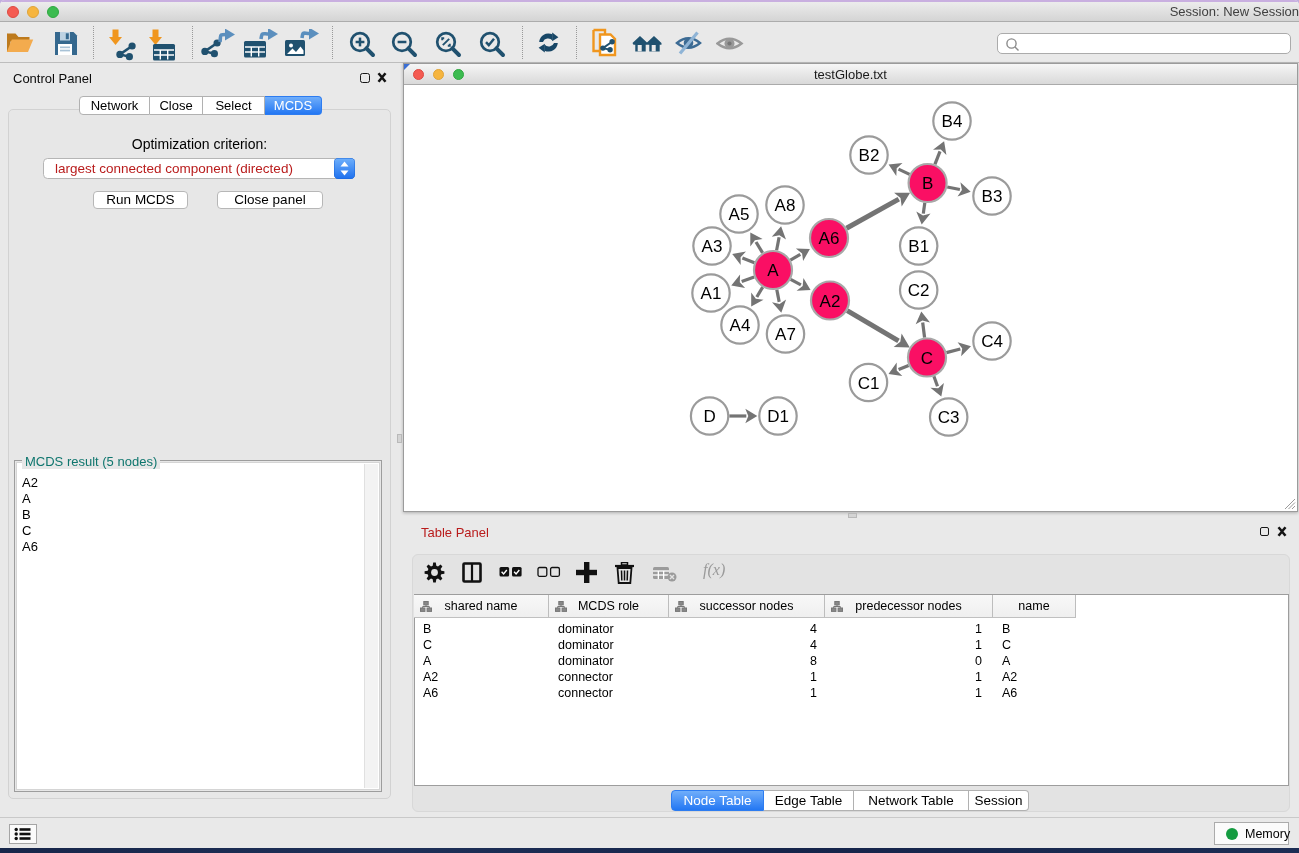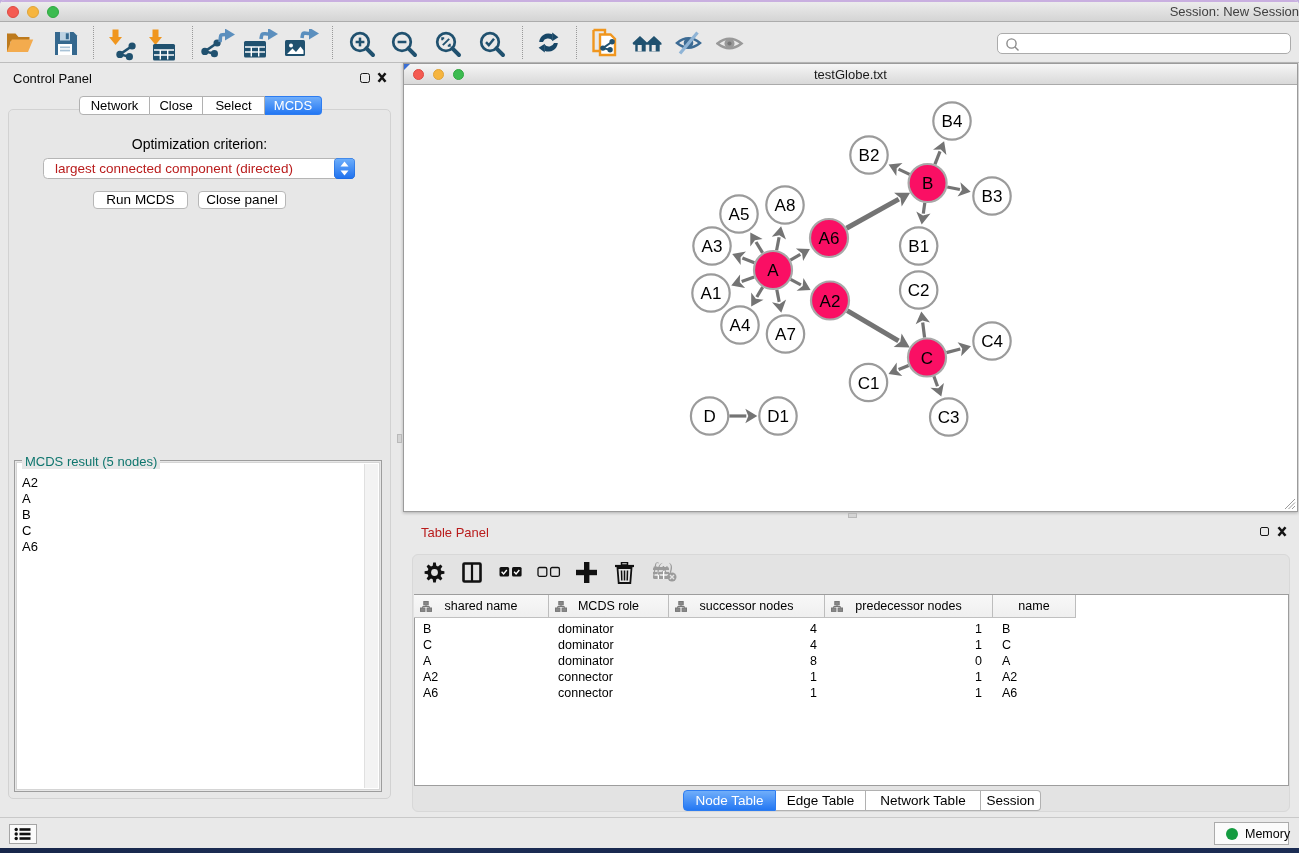--- a/index.html
+++ b/index.html
@@ -53,21 +53,21 @@
 #tp-head { position:absolute; left:421px; top:525px; font-size:13px; color:#b91c1c; }
 #tp-float { position:absolute; left:1260px; top:527px; width:9px; height:9px; border:1.5px solid #161616; border-radius:2px; }
 #tp-close { position:absolute; left:1276px; top:525px; width:12px; height:13px; }
 #tp-inner { position:absolute; left:412px; top:554px; width:878px; height:258px; background:#e3e3e3; border:1px solid #d8d8d8; border-radius:6px; }
 #tp-toolbar svg { position:absolute; }
 #ttable { position:absolute; left:414px; top:594px; width:875px; height:192px; background:#fff; border:1px solid #9d9d9d; }
 #thead { position:absolute; left:414px; top:595px; height:24px; font-size:12.5px; color:#000; }
 .hcell { position:absolute; top:0; height:23px; background:linear-gradient(#f8f8f8,#efefef); border-right:1px solid #bdbdbd; border-bottom:1px solid #c0c0c0; text-align:center; line-height:23px; }
 .trows { position:absolute; left:414px; top:621px; font-size:12.5px; color:#000; }
 .trow { position:absolute; height:16px; line-height:16px; }
-#btabs { left:671px; top:790px; height:21px; font-size:13.5px;margin-left:12px; }
+#btabs { left:671px; top:790px; height:21px; font-size:13.5px; }
 #btabs .tab.sel { background:linear-gradient(#70aefa,#2377f3); }
 
 #statusbar { position:absolute; left:0; top:817px; width:1299px; height:31px; background:#e9e9e9; border-top:1px solid #c9c9c9; }
 #listbtn { position:absolute; left:9px; top:824px; width:28px; height:20px; background:#fbfbfb; border:1px solid #a5a5a5; }
 #membtn { position:absolute; left:1214px; top:822px; width:75px; height:23px; background:#fbfbfb; border:1px solid #ababab; font-size:12.5px; }
 #membtn .dot { position:absolute; left:11px; top:5px; width:12px; height:12px; border-radius:50%; background:#149b40; }
 #membtn .t { position:absolute; left:30px; top:4px; color:#000; }
 #bottomstrip { position:absolute; left:0; top:848px; width:1299px; height:5px; background:linear-gradient(90deg,#17264a,#1e3058 30%,#15244a 60%,#1c2d54); }
 .handle { position:absolute; background:#d4d4d4; border:1px solid #b9b9b9; }
 </style>
@@ -234,21 +234,21 @@
   <div id="dropdown">
       <span class="txt">largest connected component (directed)</span>
       <span class="spin">
         <svg width="13" height="15" style="position:absolute;left:4px;top:2.5px" viewBox="0 0 13 15">
           <path d="M6.5,0.5 L10.5,5.5 L2.5,5.5 Z" fill="#fff"></path>
           <path d="M6.5,14.5 L10.5,9.5 L2.5,9.5 Z" fill="#fff"></path>
         </svg>
       </span>
     </div>
   <div class="btn" style="left:93px; width:95px;">Run MCDS</div>
-  <div class="btn" style="left:198px; width:88px;">Close panel</div>
+  <div class="btn" style="left:217px; width:106px;">Close panel</div>
   <div id="mcdsbox"></div>
   <div id="mcdslist">
     <div class="items">A2<br>A<br>B<br>C<br>A6</div>
     <div class="sb"></div>
   </div>
   <div id="mcdslegend">MCDS result (5 nodes)</div>
 
   <div id="netwin">
     <div id="nettitle">
       <div class="tl r"></div>
@@ -393,21 +393,21 @@
         <rect x="0" y="2" width="16" height="12" rx="1.5" fill="#9b9b9b"></rect>
         <g stroke="#fff" stroke-width="1.3">
           <line x1="0" y1="6.0" x2="16" y2="6.0"></line>
           <line x1="0" y1="10.0" x2="16" y2="10.0"></line>
           <line x1="5.333333333333333" y1="6.0" x2="5.333333333333333" y2="14"></line>
           <line x1="10.666666666666666" y1="6.0" x2="10.666666666666666" y2="14"></line>
         </g>
         <circle cx="19" cy="12" r="4.5" fill="#9b9b9b"></circle>
         <path d="M17,10 l4,4 M21,10 l-4,4" stroke="#e3e3e3" stroke-width="1.4"></path>
       </svg>
-    <div class="abs" style="left:653px;top:561px;font-family:'Liberation Serif',serif;font-style:italic;font-size:14px;color:#9a9a9a;">f(x)</div>
+    <div class="abs" style="left:703px;top:561px;font-family:'Liberation Serif',serif;font-style:italic;font-size:16px;color:#9a9a9a;">f(x)</div>
   </div>
   <div id="ttable"></div>
   <div id="thead">
     <div class="hcell" style="left:0px;width:135px;"><svg width="12" height="11" viewBox="0 0 12 11" style="position:absolute;left:6px;top:6px">
           <g fill="none" stroke="#777" stroke-width="1">
             <rect x="3.8" y="0.5" width="4.4" height="3.4" fill="#888"></rect>
             <rect x="0.5" y="7" width="4.4" height="3.4" fill="#888"></rect>
             <rect x="7.1" y="7" width="4.4" height="3.4" fill="#888"></rect>
             <path d="M6,4 v1.5 M2.7,7 v-1.5 h6.6 v1.5"></path>
           </g>

